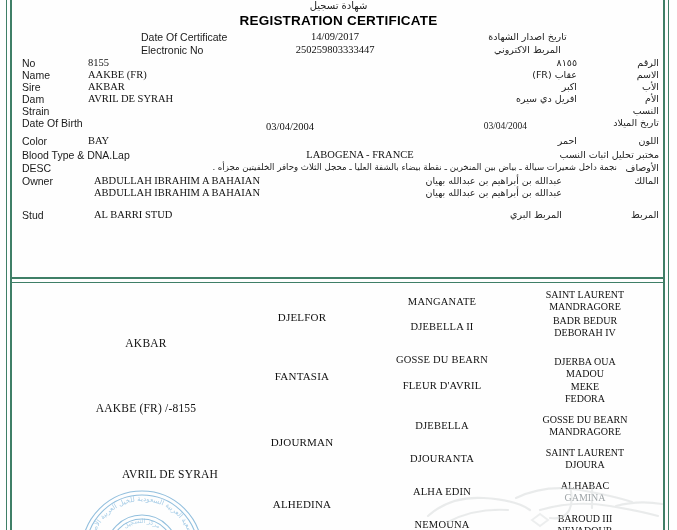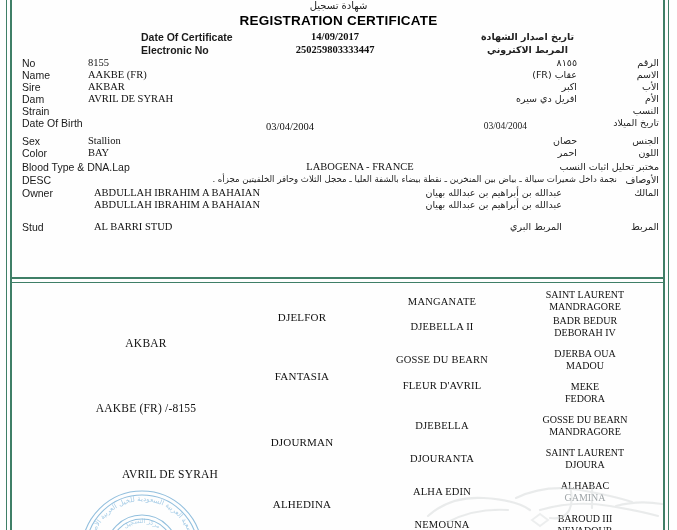--- a/index.html
+++ b/index.html
@@ -55,21 +55,20 @@
   }
 
   
   #meta {
     position: absolute;
     left: 0; top: 31px; width: 677px;
   }
   .meta-row {
     position: relative;
     height: 13px;
-    font-weight: bold;
   }
   .meta-label {
     position: absolute;
     left: 141px;
     font-size: 10.5px;
     color: #1a1a1a;
   }
   .meta-value {
     position: absolute;
     left: 255px;
@@ -263,26 +262,20 @@
       <span class="inf-ar">النسب</span>
     </div>
 
     <div class="inf-row" style="height:18px">
       <span class="inf-label">Date Of Birth</span>
       <span class="inf-value center-mid" style="top:4px">03/04/2004</span>
       <span class="inf-ar-val mid" style="top:4px;font-family:'Liberation Serif',serif">03/04/2004</span>
       <span class="inf-ar">تاريخ الميلاد</span>
     </div>
 
-    <div class="inf-row" style="height:12px">
-      <span class="inf-label">Sex</span>
-      <span class="inf-value">Stallion</span>
-      <span class="inf-ar-val">حصان</span>
-      <span class="inf-ar">الجنس</span>
-    </div>
 
     <div class="inf-row" style="height:14px">
       <span class="inf-label">Color</span>
       <span class="inf-value">BAY</span>
       <span class="inf-ar-val">احمر</span>
       <span class="inf-ar">اللون</span>
     </div>
 
     <div class="inf-row" style="height:13px">
       <span class="inf-label">Blood Type &amp; DNA.Lap</span>
@@ -342,21 +335,21 @@
     <div class="ped" style="left:430px; top:235px;">NEMOUNA</div>
 
     <div class="ped-pair" style="left:573px; top:5px;">
       <div>SAINT LAURENT</div>
       <div>MANDRAGORE</div>
     </div>
     <div class="ped-pair" style="left:573px; top:31px;">
       <div>BADR BEDUR</div>
       <div>DEBORAH IV</div>
     </div>
-    <div class="ped-pair" style="left:573px; top:64px;">
+    <div class="ped-pair" style="left:573px; top:72px;">
       <div>DJERBA OUA</div>
       <div>MADOU</div>
     </div>
     <div class="ped-pair" style="left:573px; top:97px;">
       <div>MEKE</div>
       <div>FEDORA</div>
     </div>
     <div class="ped-pair" style="left:573px; top:130px;">
       <div>GOSSE DU BEARN</div>
       <div>MANDRAGORE</div>

